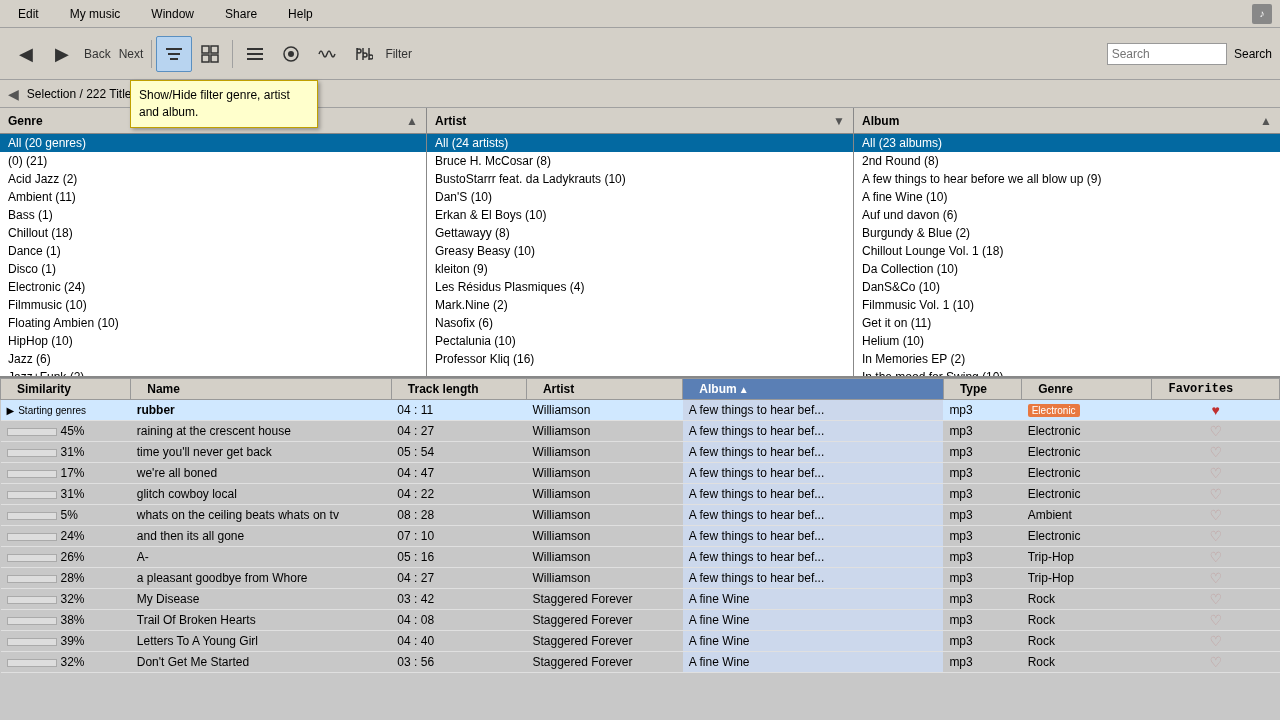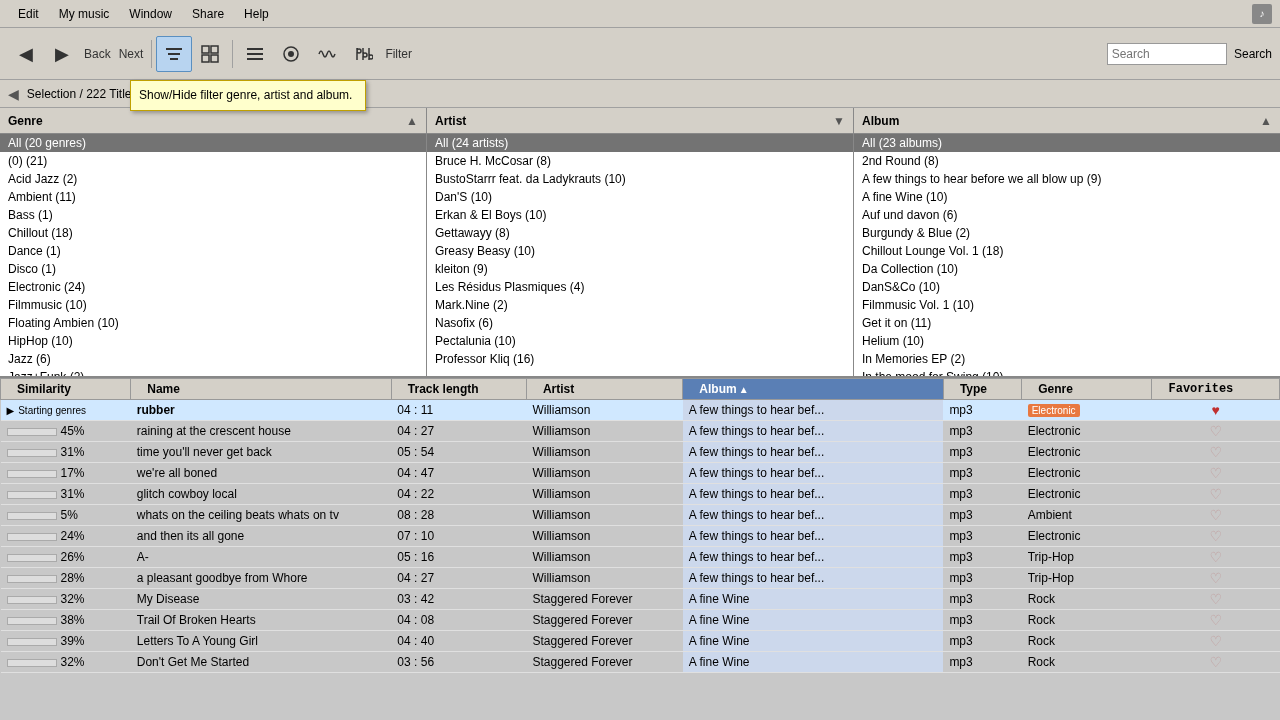--- a/index.html
+++ b/index.html
@@ -1,48 +1,48 @@
 <!DOCTYPE html>
 <html><head>
   <meta charset="utf-8">
   <style>
     * { box-sizing: border-box; margin: 0; padding: 0; }
     body { font-family: Arial, sans-serif; font-size: 12px; background: #c8c8c8; color: #000; width: 1280px; height: 720px; overflow: hidden; }
 
     
-    .menu-bar { display: flex; align-items: center; background: #d4d0c8; height: 28px; padding: 4px 8px; border-bottom: 1px solid #a0a0a0; }
+    .menu-bar { display: flex; align-items: center; background: #d4d0c8; height: 28px; padding: 4px 8px; border-bottom: 1px solid #a0a0a0; gap: 11px; }
     .menu-item { padding: 4px 10px; cursor: pointer; font-size: 12px; }
     .menu-logo { margin-left: auto; width: 20px; height: 20px; background: #888; border-radius: 2px; display: flex; align-items: center; justify-content: center; color: white; font-size: 10px; font-weight: bold; }
 
     
     .toolbar { display: flex; align-items: center; background: #d4d0c8; height: 52px; padding: 0 8px; border-bottom: 1px solid #a0a0a0; position: relative; }
     .toolbar-btn { width: 36px; height: 36px; display: flex; align-items: center; justify-content: center; cursor: pointer; border: 1px solid transparent; border-radius: 2px; font-size: 18px; color: #333; }
     .toolbar-btn.active { background: #b8d4f0; border-color: #5a8fc0; }
     .toolbar-sep { width: 1px; height: 28px; background: #a0a0a0; margin: 0 4px; }
     .toolbar-label { font-size: 12px; color: #333; margin: 0 4px; }
     .toolbar-search { margin-left: auto; }
     .toolbar-search input { width: 120px; height: 22px; border: 1px solid #999; background: white; padding: 2px 4px; font-size: 12px; }
     
-    .tooltip-box { position: absolute; left: 130px; top: 52px; background: #ffffcc; border: 1px solid #c0a000; padding: 6px 8px; font-size: 12px; z-index: 100; width: 236px; line-height: 1.4; box-shadow: 2px 2px 4px rgba(0,0,0,0.3); }
+    .tooltip-box { position: absolute; left: 130px; top: 52px; background: #ffffcc; border: 1px solid #c0a000; padding: 6px 8px; font-size: 12px; z-index: 100; width: 188px; line-height: 1.4; box-shadow: 2px 2px 4px rgba(0,0,0,0.3); }
 
     
     .breadcrumb-bar { display: flex; align-items: center; background: #d4d0c8; height: 28px; padding: 0 8px; border-bottom: 1px solid #a0a0a0; }
     .breadcrumb-arrow { cursor: pointer; font-size: 14px; color: #555; margin-right: 8px; }
     .breadcrumb-text { font-size: 12px; color: #000; }
 
     
     .filter-panes { display: flex; height: 270px; border-bottom: 2px solid #888; }
     .filter-pane { flex: 1; display: flex; flex-direction: column; border-right: 1px solid #888; overflow: hidden; }
     .filter-pane:last-child { border-right: none; }
     .filter-header { display: flex; align-items: center; justify-content: space-between; background: #d4d0c8; height: 26px; padding: 0 8px; border-bottom: 1px solid #888; font-size: 12px; font-weight: bold; }
     .filter-header-label { font-size: 12px; font-weight: bold; }
     .filter-header-arrow { cursor: pointer; font-size: 12px; color: #555; }
     .filter-list { flex: 1; overflow-y: auto; background: white; }
     .filter-item { padding: 2px 8px; cursor: pointer; font-size: 12px; white-space: nowrap; }
-    .filter-item.all-selected { background: #737373; color: white; }
+    .filter-item.all-selected { background: #0369a1; color: white; }
     .track-table { width: 100%; border-collapse: collapse; }
     .track-table thead tr { background: #d4d0c8; }
     .track-table th { padding: 3px 16px; border: 1px solid #999; font-size: 12px; text-align: left; cursor: pointer; white-space: nowrap; position: sticky; top: 0; background: #d4d0c8; }
     .track-table th.sorted { background: #5a7fb5; color: white; }
     .track-table th .sort-arrow { font-size: 10px; margin-left: 2px; }
     .track-table td { padding: 2px 6px; border-bottom: 1px solid #e0e0e0; font-size: 12px; white-space: nowrap; overflow: hidden; text-overflow: ellipsis; max-width: 200px; }
     .track-table tr.playing { background: #d0e8ff; }
 
     .similarity-bar { display: inline-block; width: 50px; height: 8px; background: #ddd; border: 1px solid #aaa; vertical-align: middle; margin-right: 4px; position: relative; }
     .similarity-fill { height: 100%; background: #5a8fc0; }

